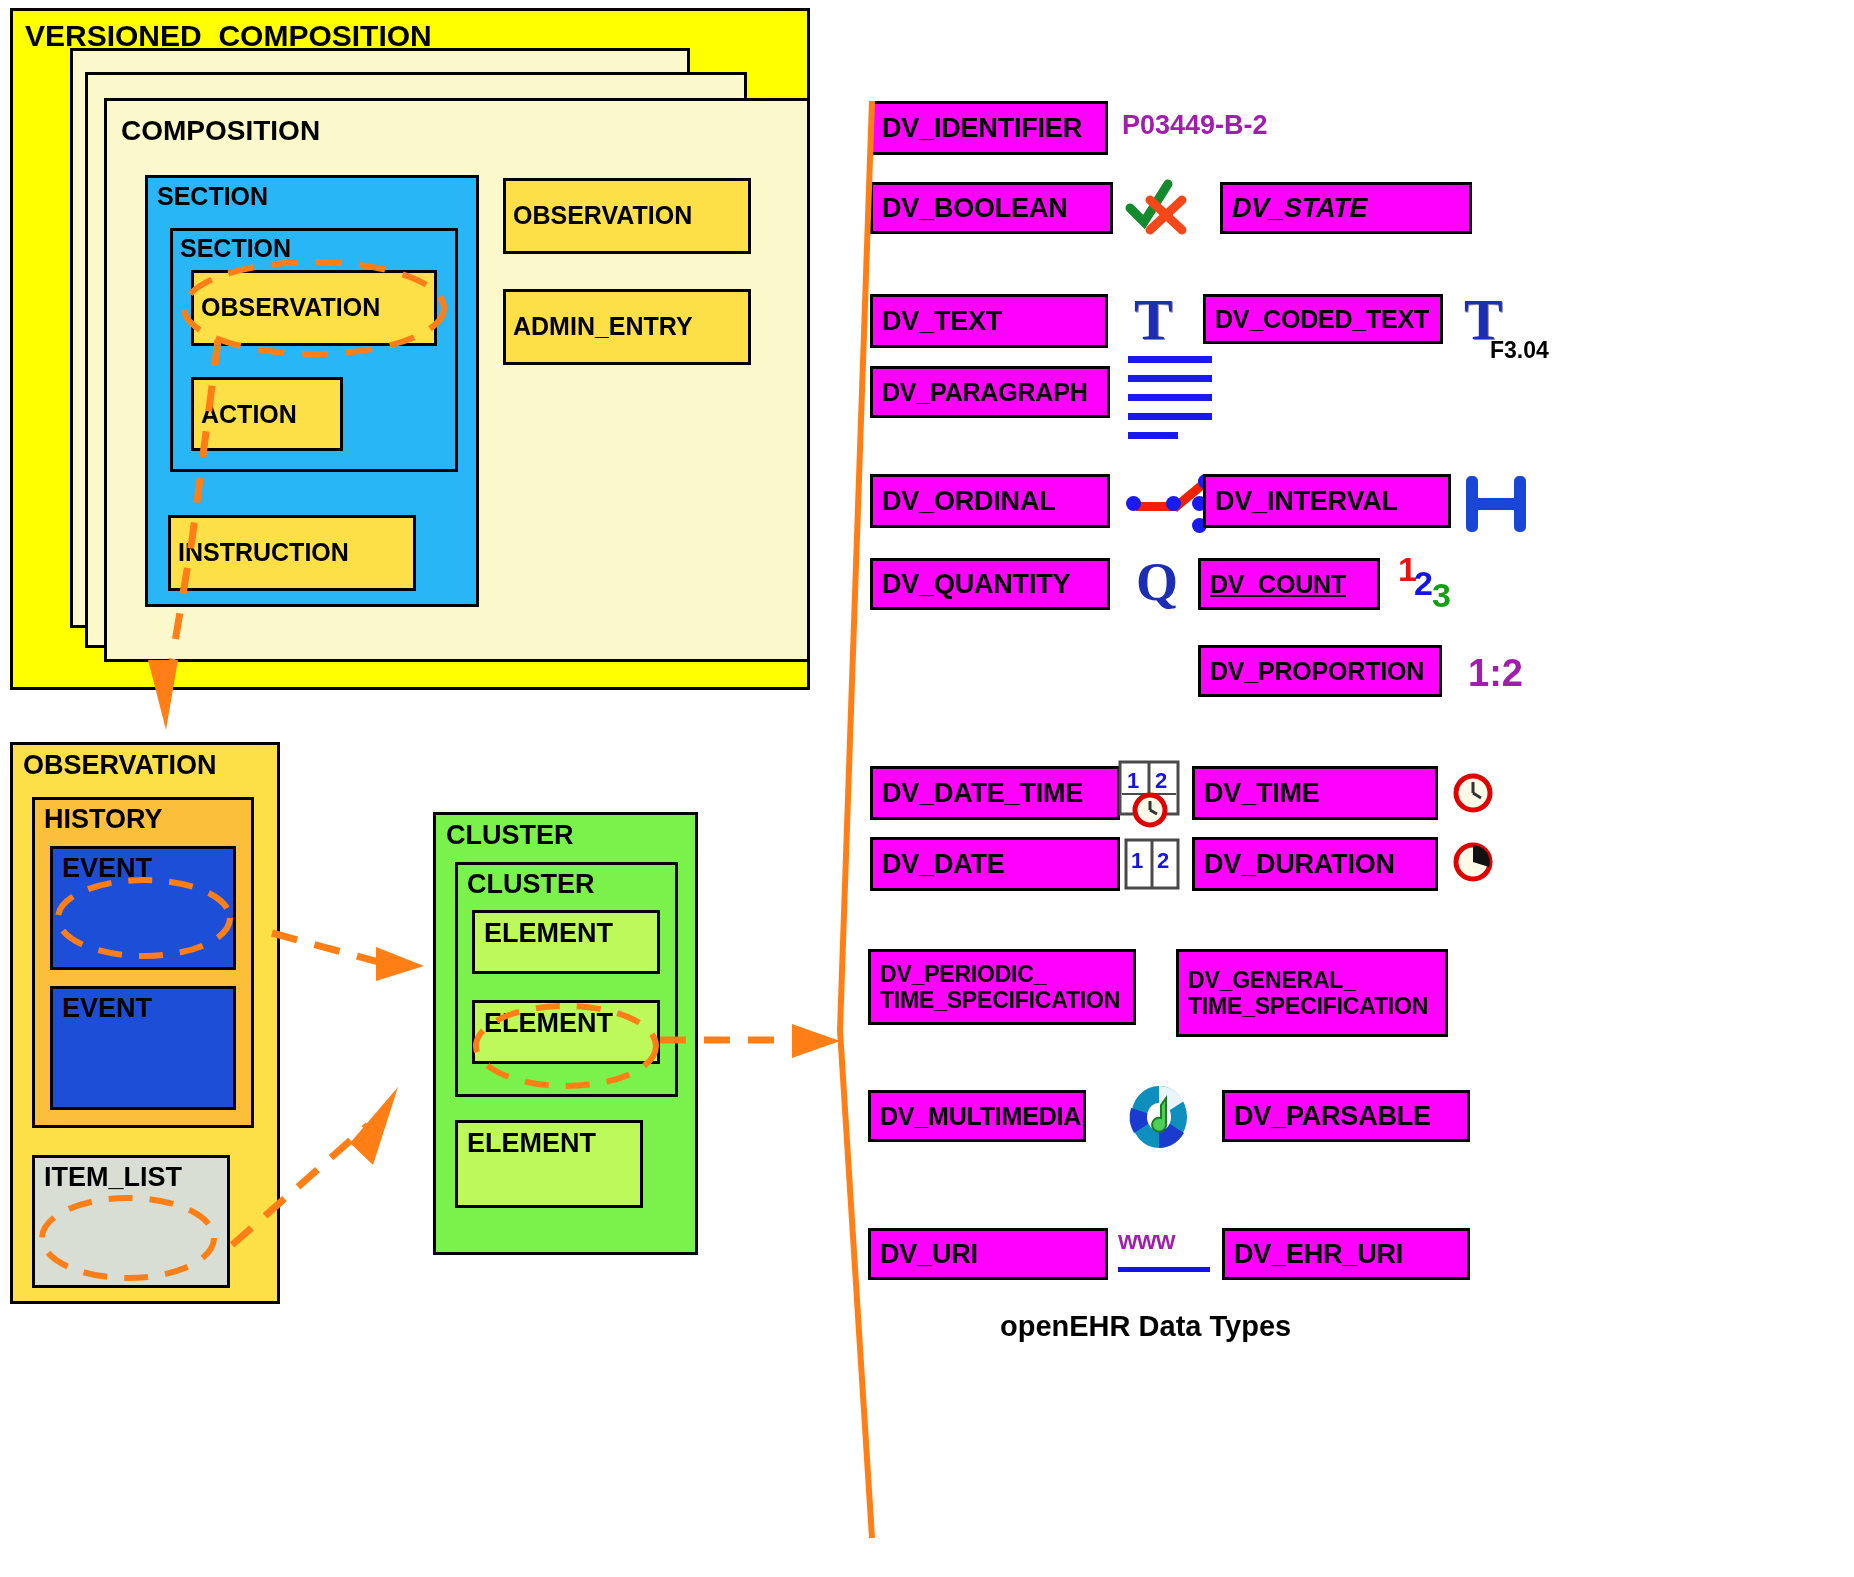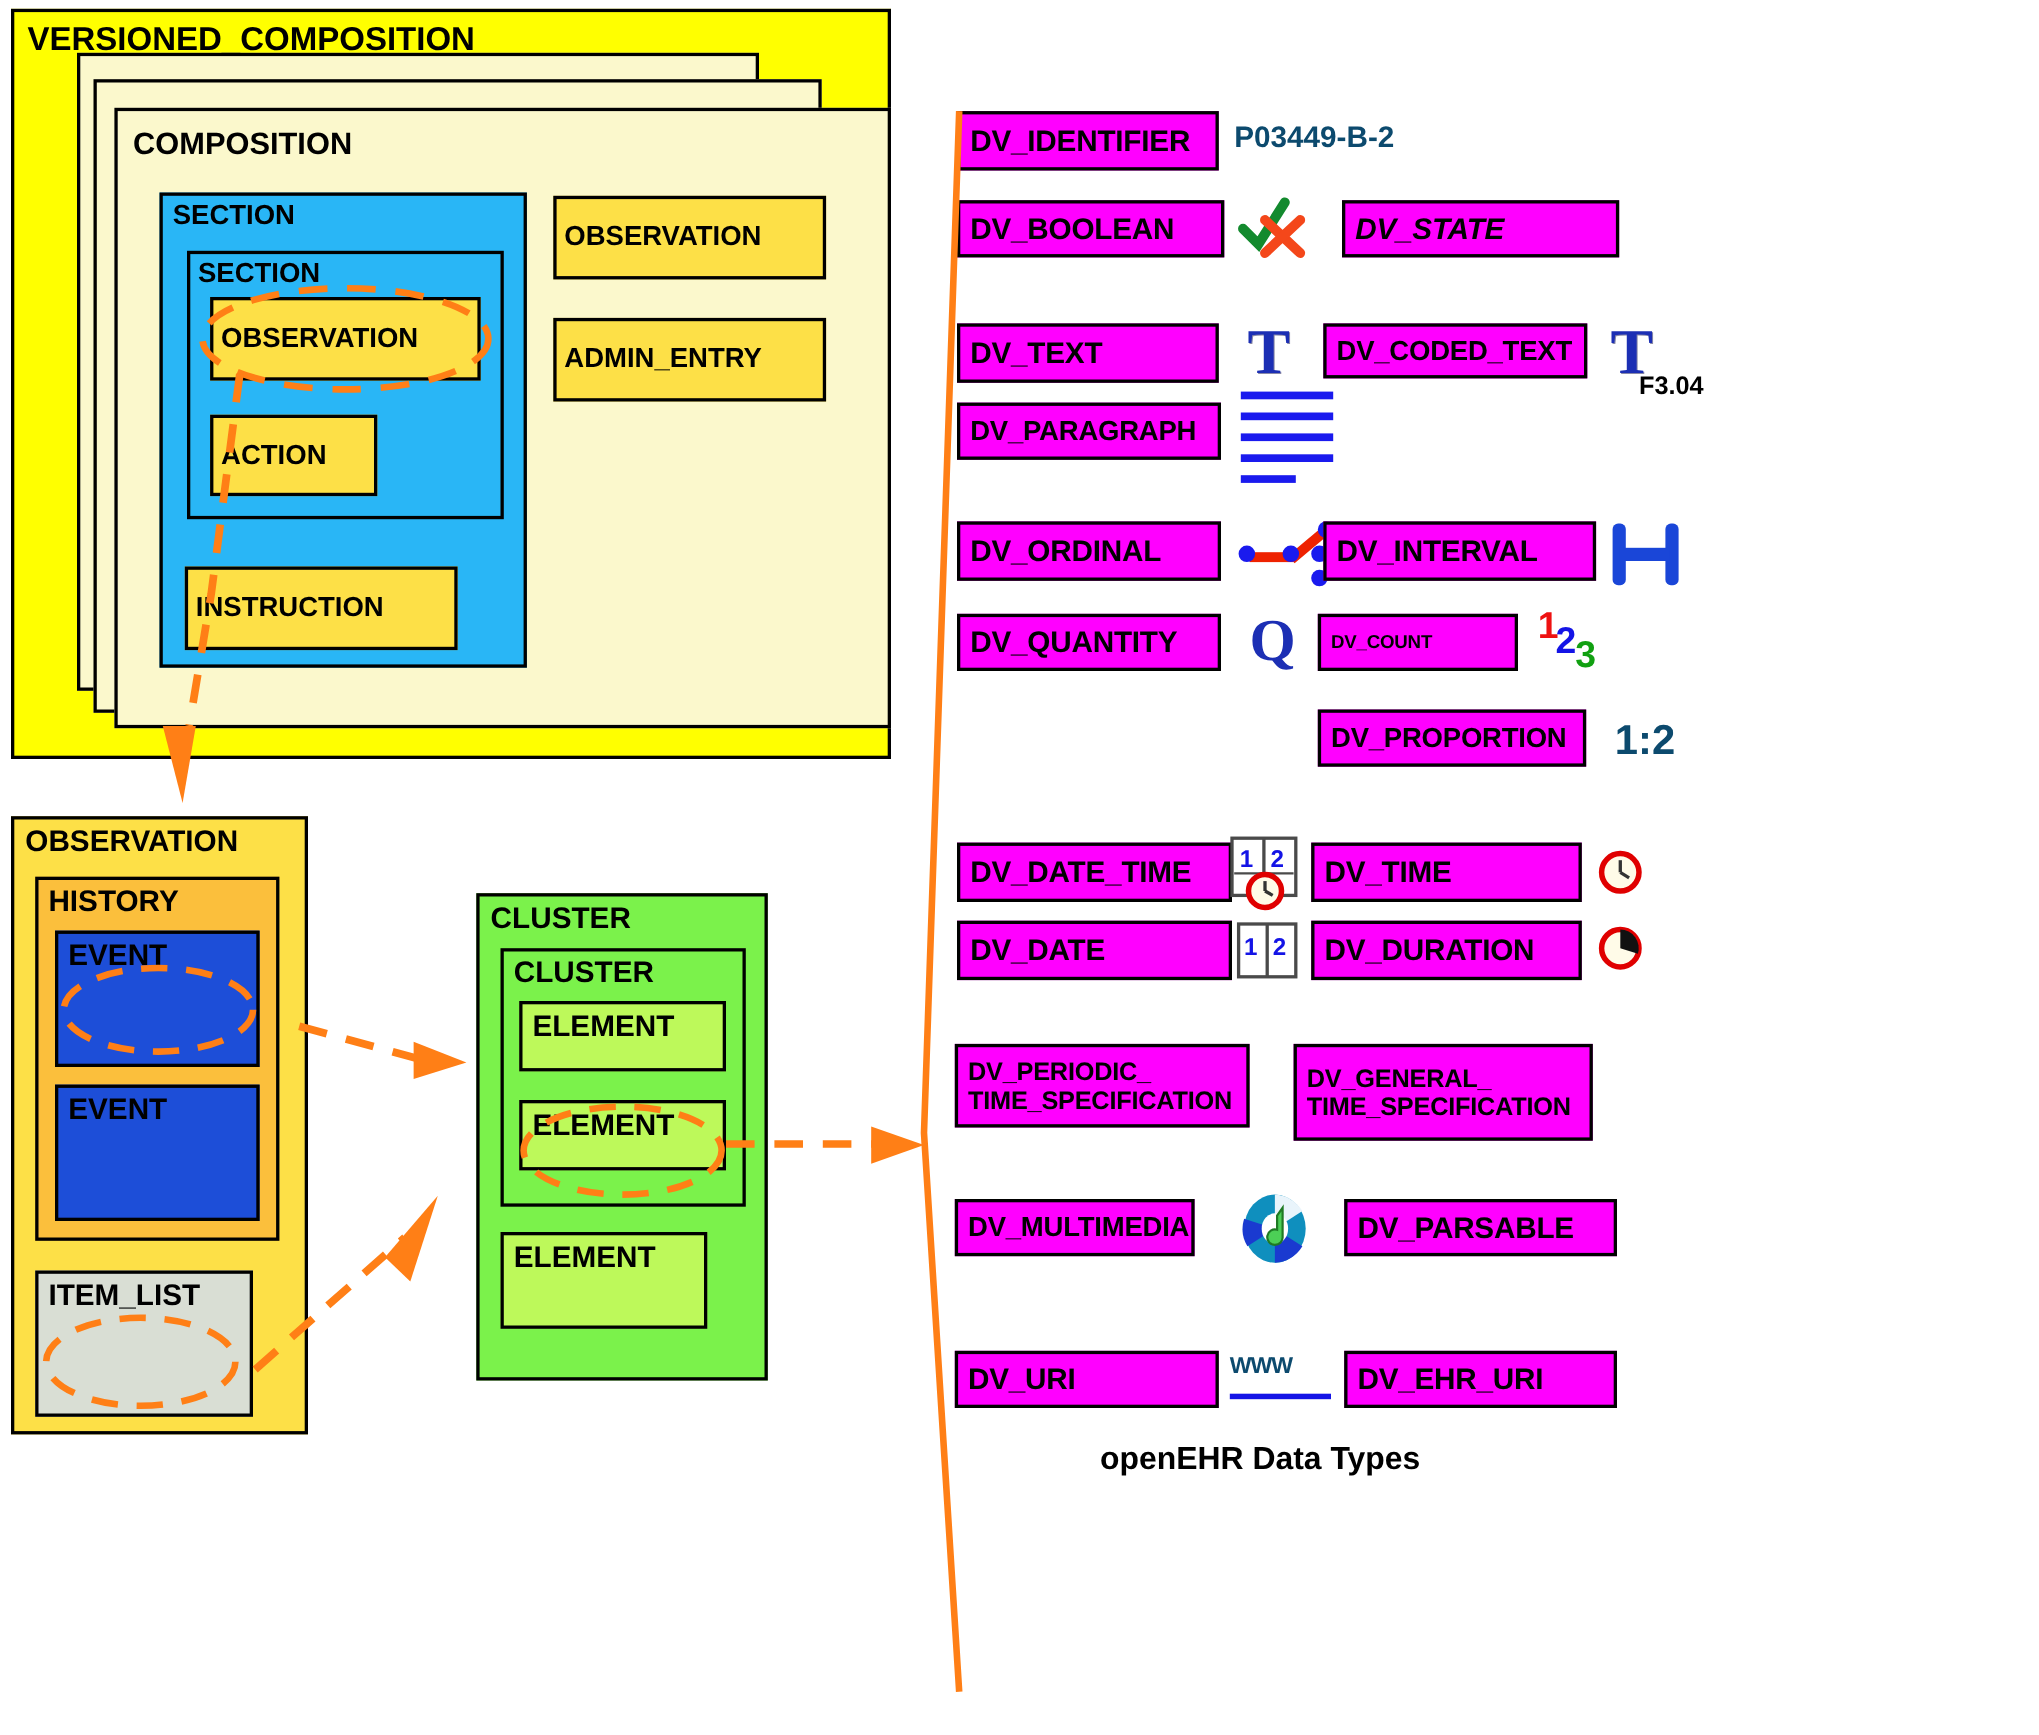--- a/index.html
+++ b/index.html
@@ -66,21 +66,21 @@
   .ico {
     position: absolute;
     box-sizing: border-box;
   }
   .txt {
     position: absolute;
     font-weight: bold;
     color: #000000;
     white-space: nowrap;
   }
-  .blue-txt { color: #0c4a6e; }
+  .blue-txt { color: #a21caf; }
 
   
   .serif-T {
     font-family: "Liberation Serif", serif;
     color: #1c2fb4;
     font-weight: bold;
     text-shadow: 1px 1px 0 #8a8aa8;
   }
   .para-line {
     position: absolute;
@@ -304,21 +304,21 @@
     <div class="hbar-v" style="left:0;  top:0; height:56px;"></div>
     <div class="hbar-v" style="left:48px; top:0; height:56px;"></div>
     <div class="hbar-h" style="left:6px; top:22px; width:46px;"></div>
   </div>
 
   <div class="dv" style="left:870px; top:558px; width:240px; height:52px;">
     <span>DV_QUANTITY</span>
   </div>
   <div class="txt" style="left:1136px; top:551px; font-size:54px; color:#1c2fb4; font-family:'Liberation Serif',serif;">Q</div>
 
-  <div class="dv" style="left:1198px; top:558px; width:182px; height:52px; font-size:17px;">
+  <div class="dv" style="left:1198px; top:558px; width:182px; height:52px; font-size:25px;text-decoration:underline;">
     <span>DV_COUNT</span>
   </div>
   <div class="ico" style="left:1398px; top:550px; width:70px; height:64px;">
     <span class="txt" style="left:0; top:0; font-size:34px; color:#ee1111;">1</span>
     <span class="txt" style="left:16px; top:14px; font-size:34px; color:#1414e6;">2</span>
     <span class="txt" style="left:34px; top:26px; font-size:34px; color:#11a011;">3</span>
   </div>
 
   <div class="dv" style="left:1198px; top:645px; width:244px; height:52px; font-size:25px;">
     <span>DV_PROPORTION</span>

